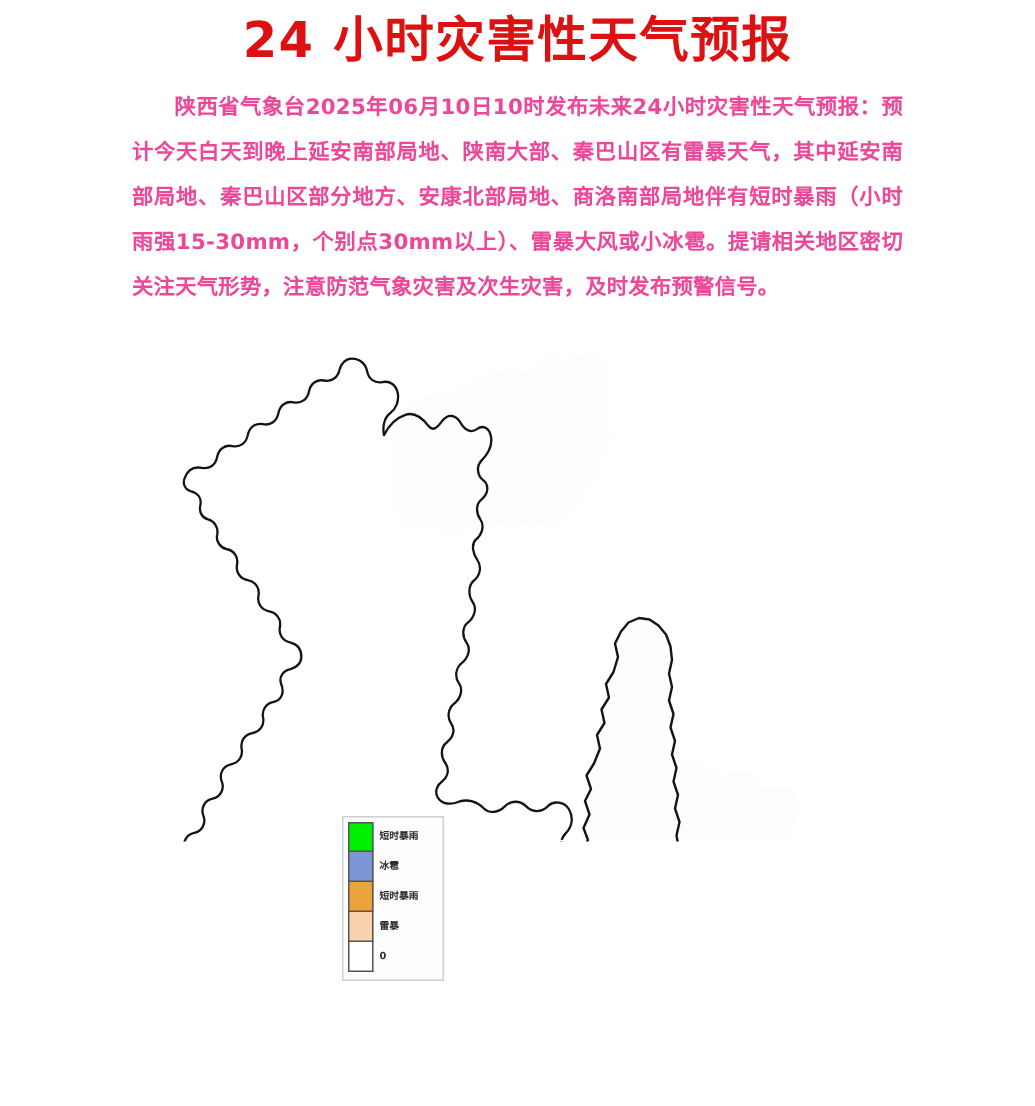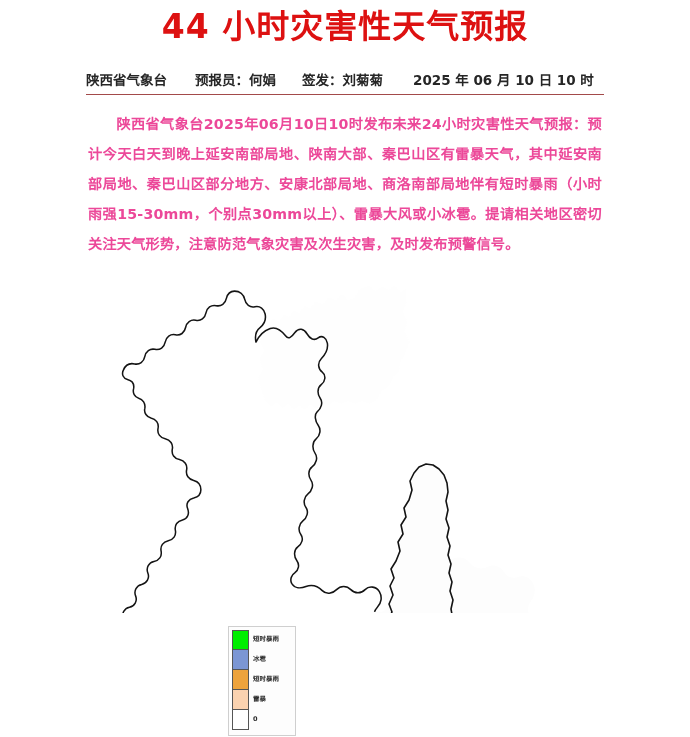--- a/index.html
+++ b/index.html
@@ -81,21 +81,21 @@
     top: 0;
     width: 690px;
     height: 345px;
   }
   .map-svg { display: block; }
 
   
   .legend-box {
     position: absolute;
     left: 228px;
-    top: 358px;
+    top: 328px;
     width: 68px;
     height: 110px;
     background: #fdfdfd;
     border: 1px solid #cfcfcf;
     box-sizing: border-box;
     padding: 3px 2px 3px 3px;
   }
   .legend-inner { position: relative; width: 100%; height: 100%; }
   .legend-row {
     display: flex;
@@ -133,33 +133,22 @@
     white-space: nowrap;
   }
 
   
 </style>
 </head>
 <body>
 
 <div class="page">
 
-  <h1 class="doc-title">44 小时灾害性天气预报</h1>
-
-  <div class="meta-wrap">
-    <div class="meta-row">
-      <span class="meta-cell">陕西省气象台</span>
-      <span class="meta-gap-1"></span>
-      <span class="meta-cell">预报员：何娟</span>
-      <span class="meta-gap-2"></span>
-      <span class="meta-cell">签发：刘菊菊</span>
-      <span class="meta-gap-3"></span>
-      <span class="meta-cell">2025 年 06 月 10 日 10 时</span>
-    </div>
-  </div>
+  <h1 class="doc-title">24 小时灾害性天气预报</h1>
+
 
   <p class="body-text">陕西省气象台2025年06月10日10时发布未来24小时灾害性天气预报：预计今天白天到晚上延安南部局地、陕南大部、秦巴山区有雷暴天气，其中延安南部局地、秦巴山区部分地方、安康北部局地、商洛南部局地伴有短时暴雨（小时雨强15-30mm，个别点30mm以上）、雷暴大风或小冰雹。提请相关地区密切关注天气形势，注意防范气象灾害及次生灾害，及时发布预警信号。</p>
 
   <div class="figure">
 
     <div class="map-stage">
       <svg class="map-svg" width="690" height="345" viewBox="0 0 690 345" xmlns="http://www.w3.org/2000/svg">
 
         <g>
 

